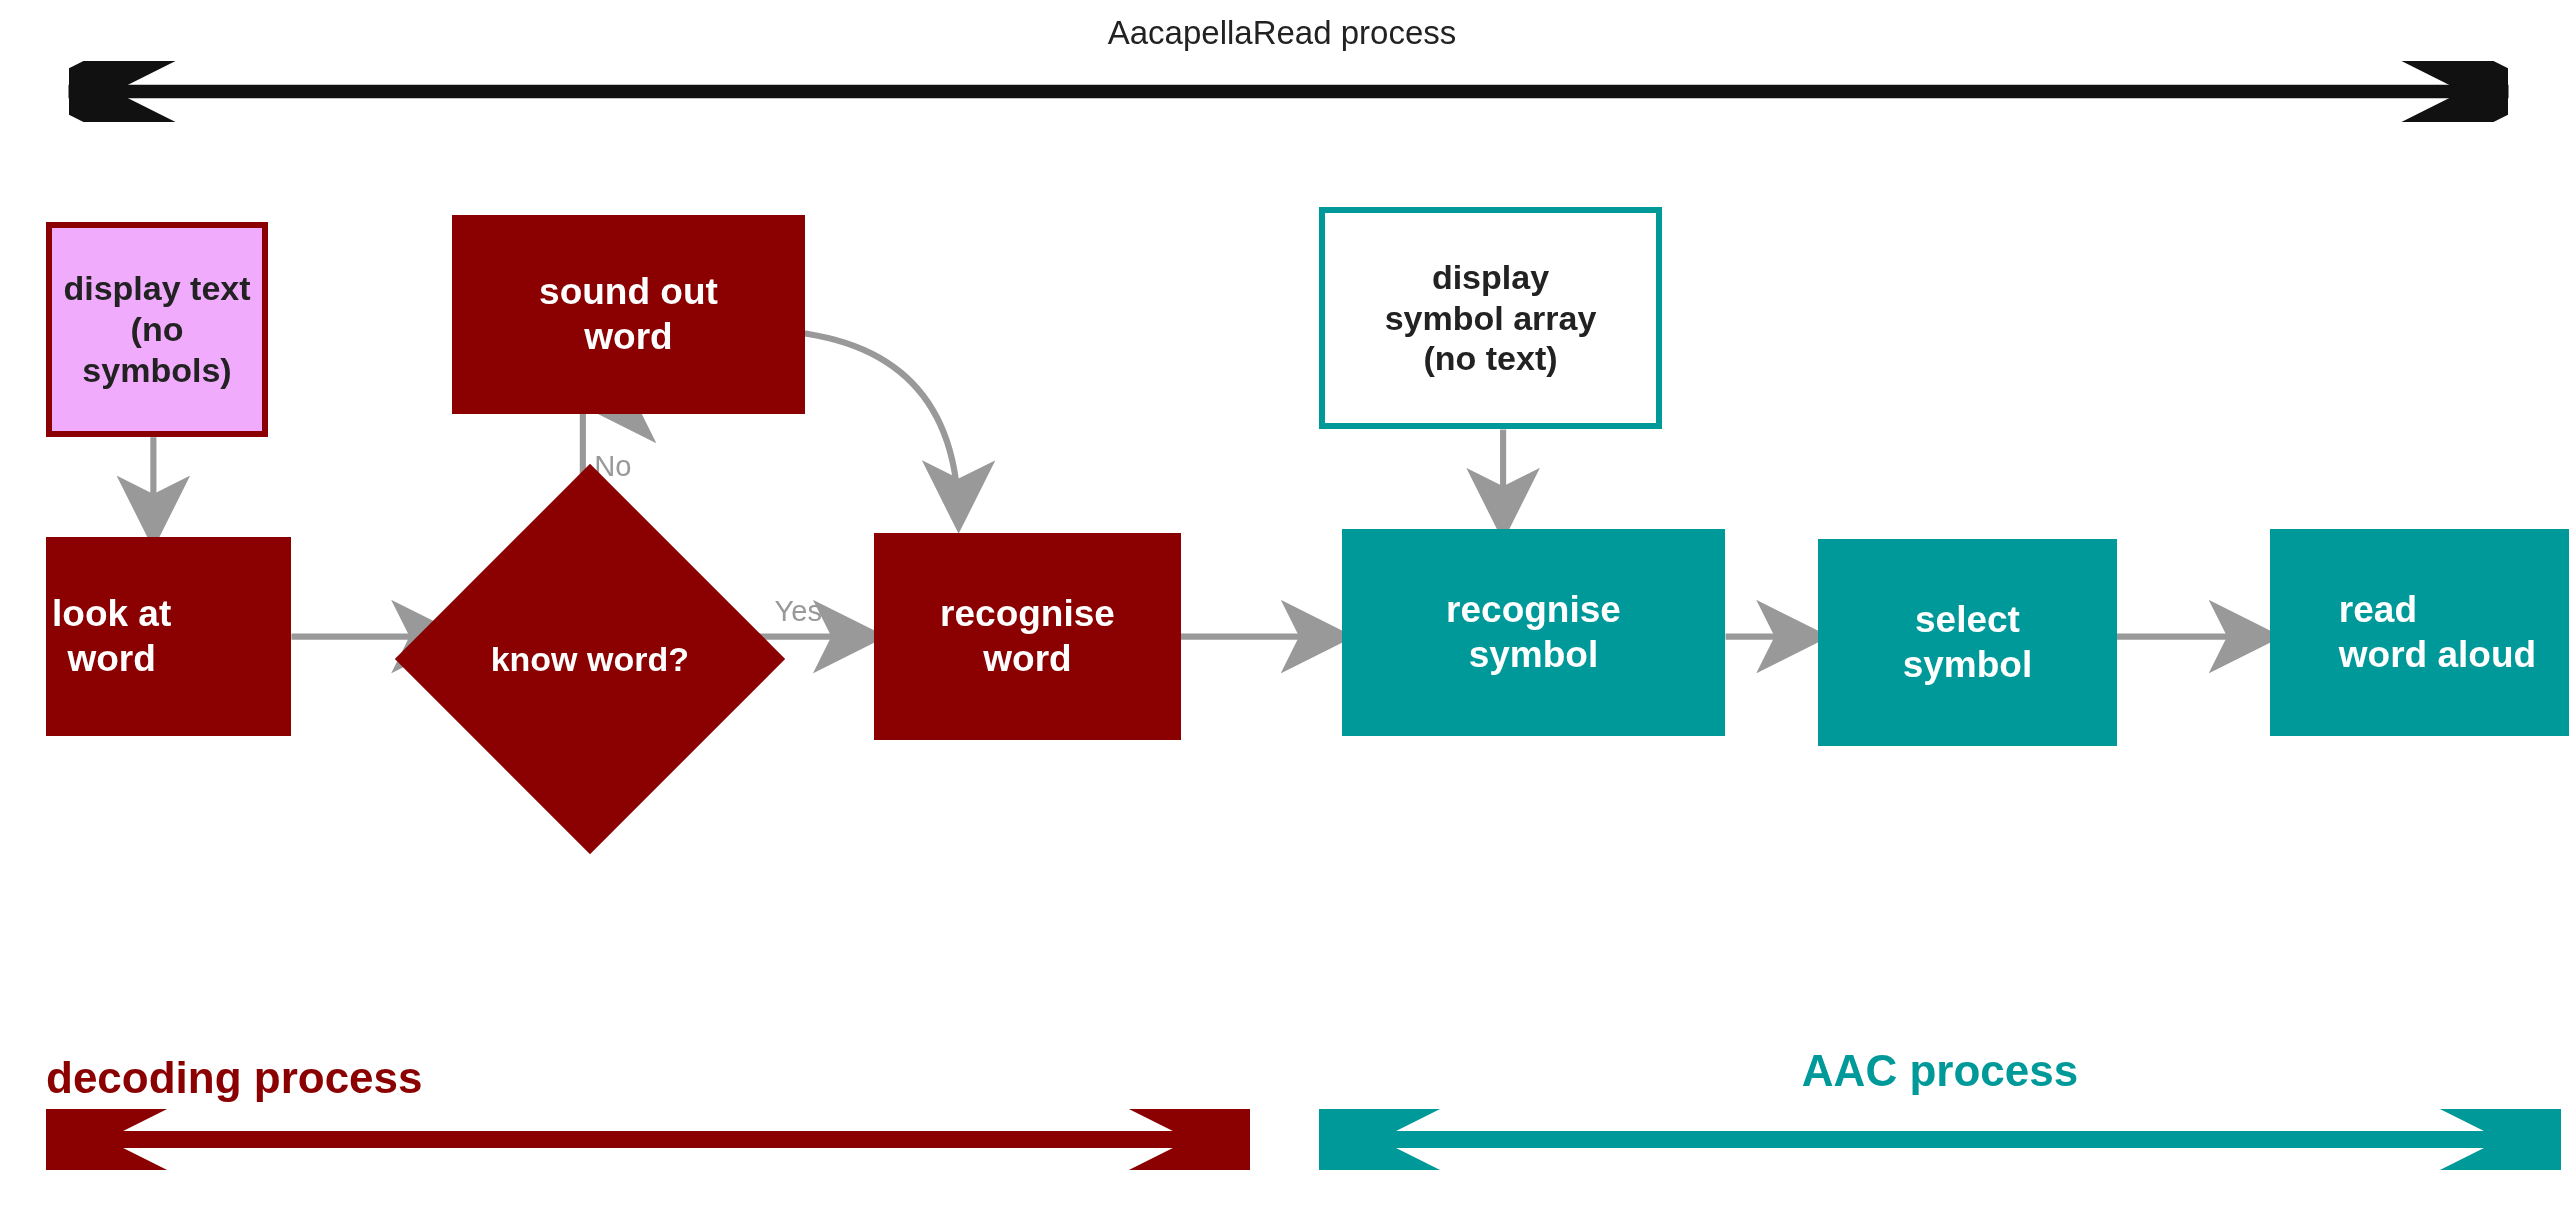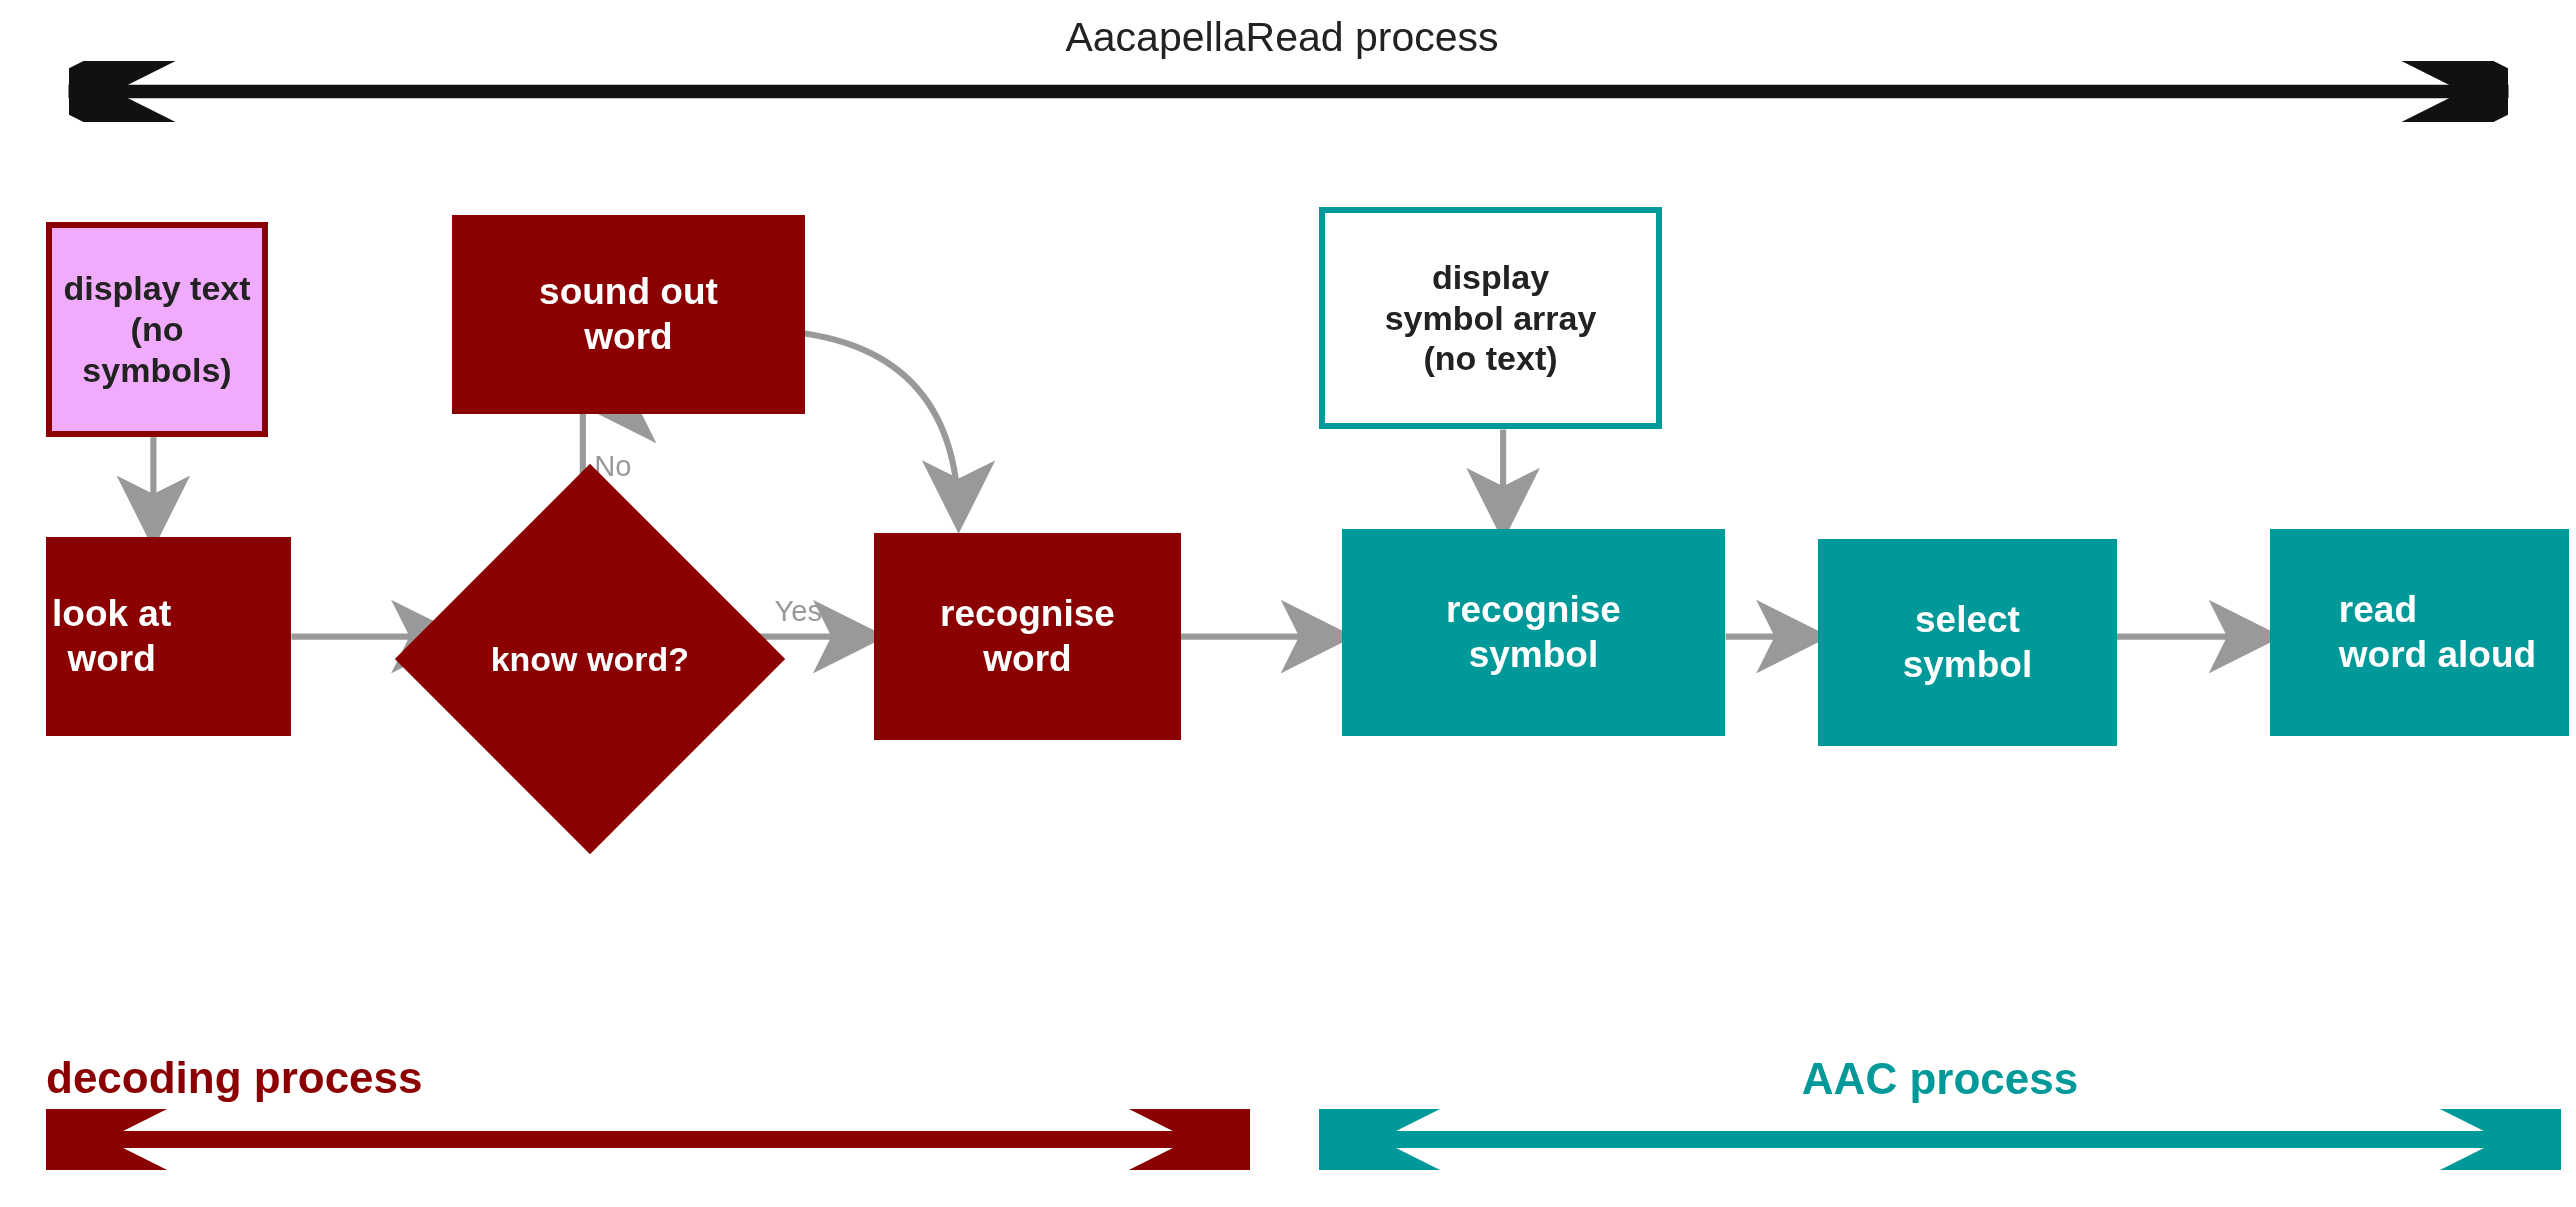--- a/index.html
+++ b/index.html
@@ -17,21 +17,21 @@
       width: 2576px;
       height: 1208px;
       position: relative;
     }
   </style>
 </head>
 <body>
 
 <div class="diagram-container">
 
-  <div style="position:absolute; top:14px; left:0; right:12px; text-align:center; font-size:41px; color:#222;">AacapellaRead process</div>
+  <div style="position:absolute; top:14px; left:0; right:12px; text-align:center; font-size:33px; color:#222;">AacapellaRead process</div>
 
   <svg style="position:absolute; top:61px; left:46px; width:2485px; height:61px;" viewBox="0 0 3240 80" width="2485" height="61">
     <defs>
       <marker id="arrowL" markerWidth="14" markerHeight="14" refX="0" refY="7" orient="auto">
         <path d="M14,0 L0,7 L14,14" fill="none" stroke="#111" stroke-width="3"></path>
       </marker>
       <marker id="arrowR" markerWidth="14" markerHeight="14" refX="14" refY="7" orient="auto">
         <path d="M0,0 L14,7 L0,14" fill="none" stroke="#111" stroke-width="3"></path>
       </marker>
     </defs>
@@ -126,21 +126,21 @@
         </marker>
         <marker id="dbr" markerWidth="18" markerHeight="18" refX="16" refY="9" orient="auto">
           <path d="M0,0 L18,9 L0,18" fill="none" stroke="#8b0000" stroke-width="4"></path>
         </marker>
       </defs>
       <line x1="20" y1="40" x2="1550" y2="40" stroke="#8b0000" stroke-width="22" marker-start="url(#dbl)" marker-end="url(#dbr)"></line>
     </svg>
   </div>
 
   <div style="position:absolute; bottom:38px; left:1319px; width:1242px; display:flex; flex-direction:column; align-items:center;">
-    <div style="font-size:44px; font-weight:bold; color:#009999; margin-bottom:5px;">AAC process</div>
+    <div style="font-size:44px; font-weight:bold; color:#009999; margin-bottom:13px;">AAC process</div>
     <svg width="1242" height="61" viewBox="0 0 1620 80">
       <defs>
         <marker id="aacl" markerWidth="18" markerHeight="18" refX="2" refY="9" orient="auto">
           <path d="M18,0 L0,9 L18,18" fill="none" stroke="#009999" stroke-width="4"></path>
         </marker>
         <marker id="aacr" markerWidth="18" markerHeight="18" refX="16" refY="9" orient="auto">
           <path d="M0,0 L18,9 L0,18" fill="none" stroke="#009999" stroke-width="4"></path>
         </marker>
       </defs>
       <line x1="20" y1="40" x2="1600" y2="40" stroke="#009999" stroke-width="22" marker-start="url(#aacl)" marker-end="url(#aacr)"></line>

